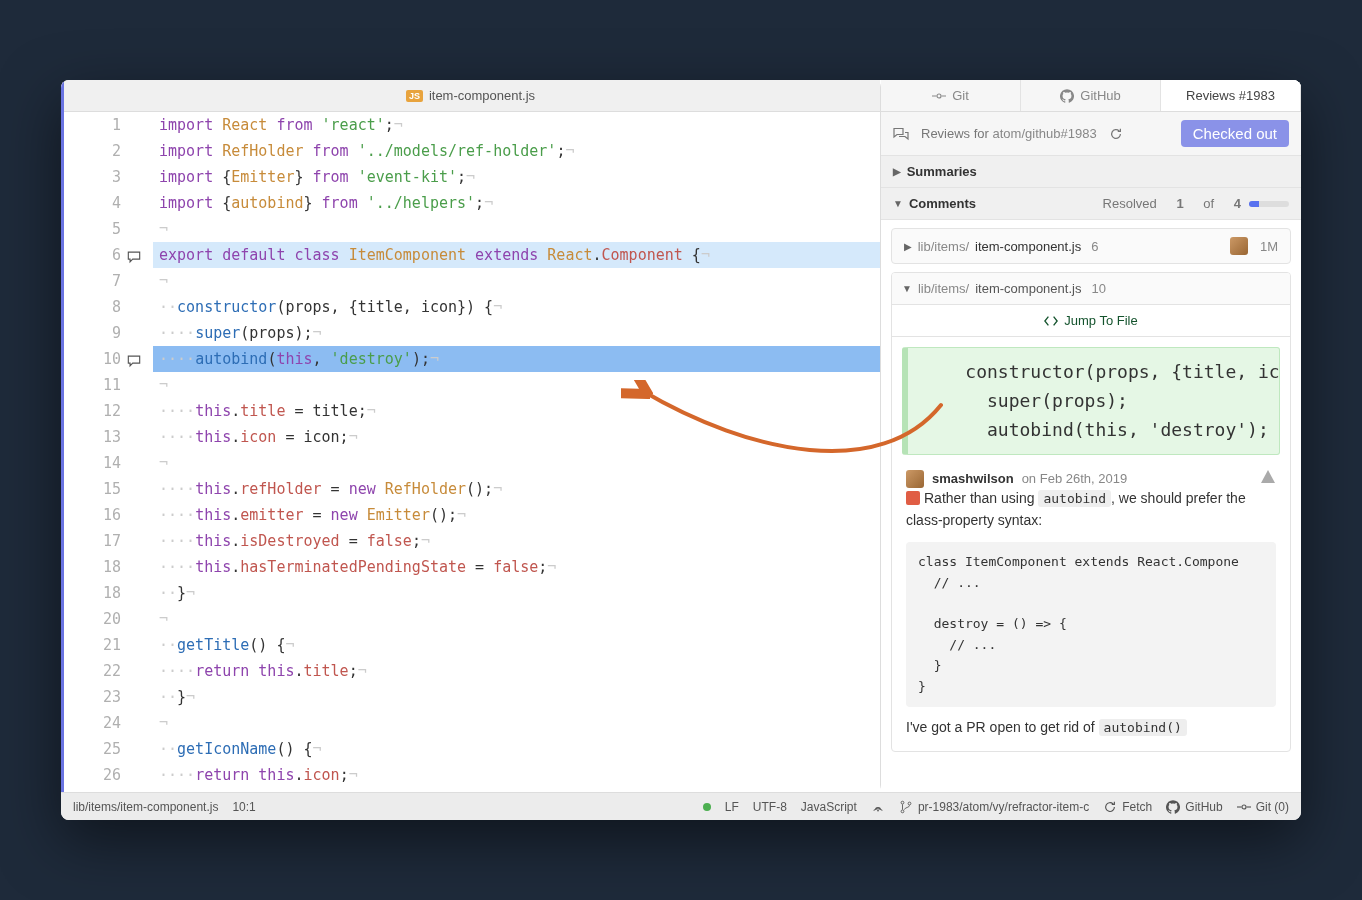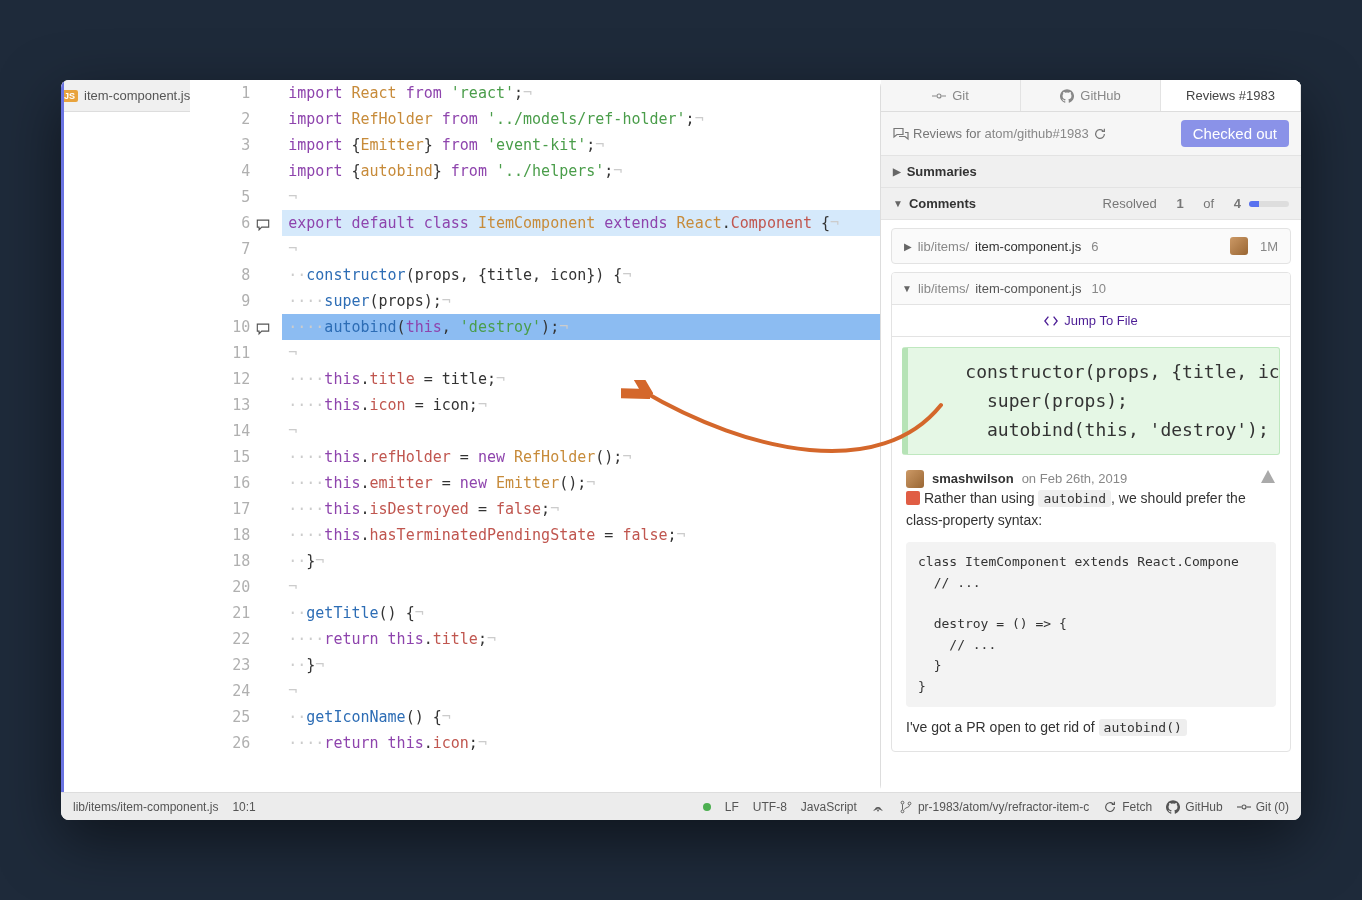--- a/index.html
+++ b/index.html
@@ -26,20 +26,21 @@
   }
   .main {
     flex: 1;
     display: flex;
     min-height: 0;
   }
   
   .editor-pane {
     flex: 1;
     display: flex;
+    flex-direction: column;
     border-right: 1px solid #ddd;
     min-width: 0;
     position: relative;
     border-radius: 7px;
   }
   .editor-pane::before{
     content:"";
     position:absolute;left:0;top:0;bottom:0;width:3px;background:#6a74e2;
   }
   .tabbar {
@@ -115,21 +116,21 @@
     border-bottom: 1px solid #ddd;
   }
   .side-tab {
     flex:1;
     display:flex;align-items:center;justify-content:center;gap:6px;
     color:#888;border-right:1px solid #e3e3e3;
     font-size:13px;
   }
   .side-tab.active { background:#fff;color:#444;font-weight:500;}
   .reviews-hdr {
-    display:flex;align-items:center;gap:4px;
+    display:flex;align-items:center;gap:12px;
     padding:8px 12px;border-bottom:1px solid #e3e3e3;background:#f6f6f6;
   }
   .reviews-hdr .label{color:#777;}
   .btn-checked {
     margin-left:auto;background:#8a92e8;color:#fff;
     padding:5px 12px;border-radius:4px;font-size:15px;font-weight:500;
   }
   .refresh{width:16px;height:16px;color:#777;}
   .section-hd{
     padding:8px 12px;border-bottom:1px solid #e3e3e3;background:#f0f0f0;
@@ -151,21 +152,21 @@
     margin:0 10px 10px;border:1px solid #e3e3e3;border-radius:4px;overflow:hidden;
     display:flex;flex-direction:column;
   }
   .thread-hd{
     padding:8px 10px;background:#fafafa;border-bottom:1px solid #e3e3e3;
     display:flex;align-items:center;gap:6px;color:#555;
   }
   .thread-actions{display:flex;border-bottom:1px solid #e3e3e3;}
   .thread-actions>div{
     flex:1;display:flex;align-items:center;justify-content:center;gap:6px;
-    padding:8px 0;color:#4c1d95;border-right:1px solid #e3e3e3;background:#fff;
+    padding:8px 0;color:#14532d;border-right:1px solid #e3e3e3;background:#fff;
   }
   .thread-actions>div:last-child{border-right:none;}
   .diff-block{
     background:#e5f7e5;border:1px solid #bfe8bf;margin:10px;padding:10px 14px;
     font-family:Menlo,Consolas,monospace;font-size:18px;line-height:1.6;
     white-space:pre;color:#333;border-radius:3px;overflow:hidden;border-left:6px solid #b6e3b6;
   }
   .comment{padding:4px 14px 12px;}
   .comment-hd{display:flex;align-items:center;gap:8px;font-size:13px;color:#555;}
   .comment-hd .user{font-weight:600;color:#333;}

